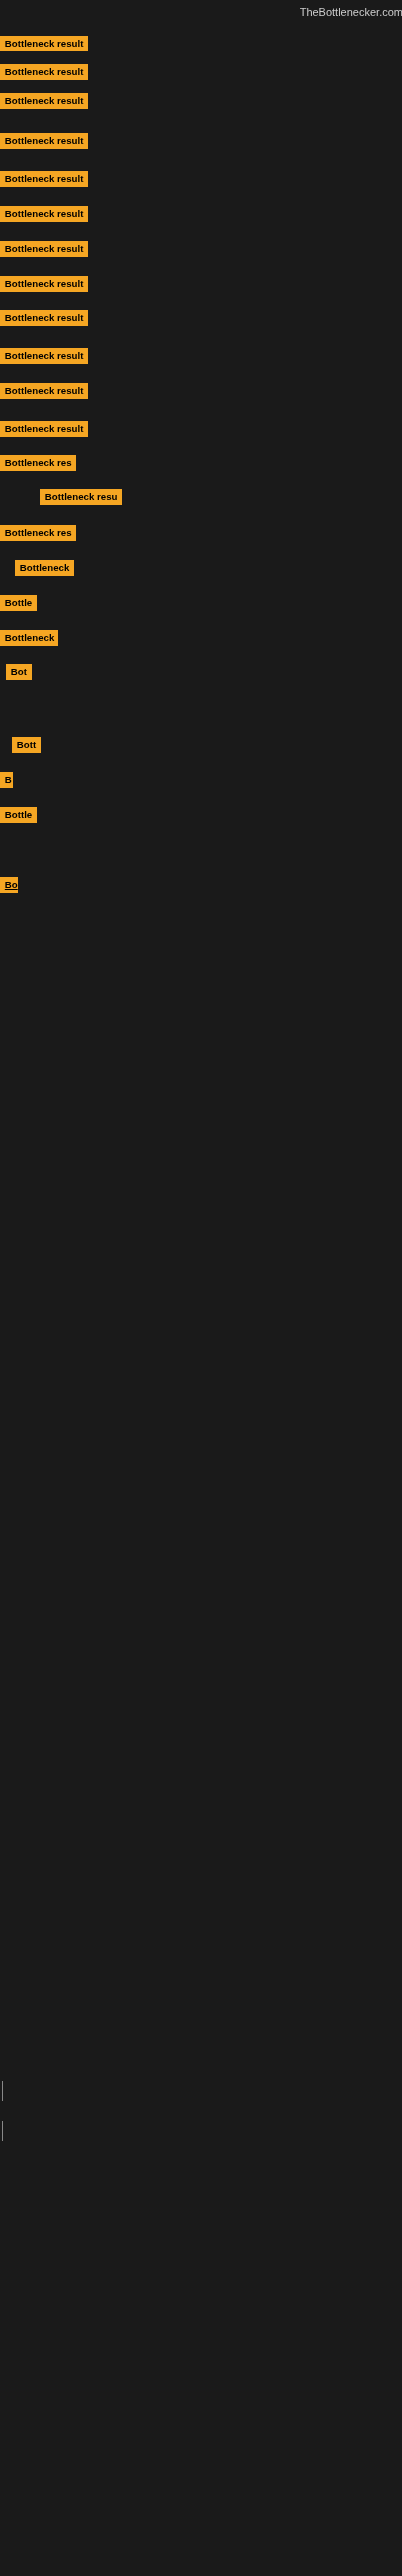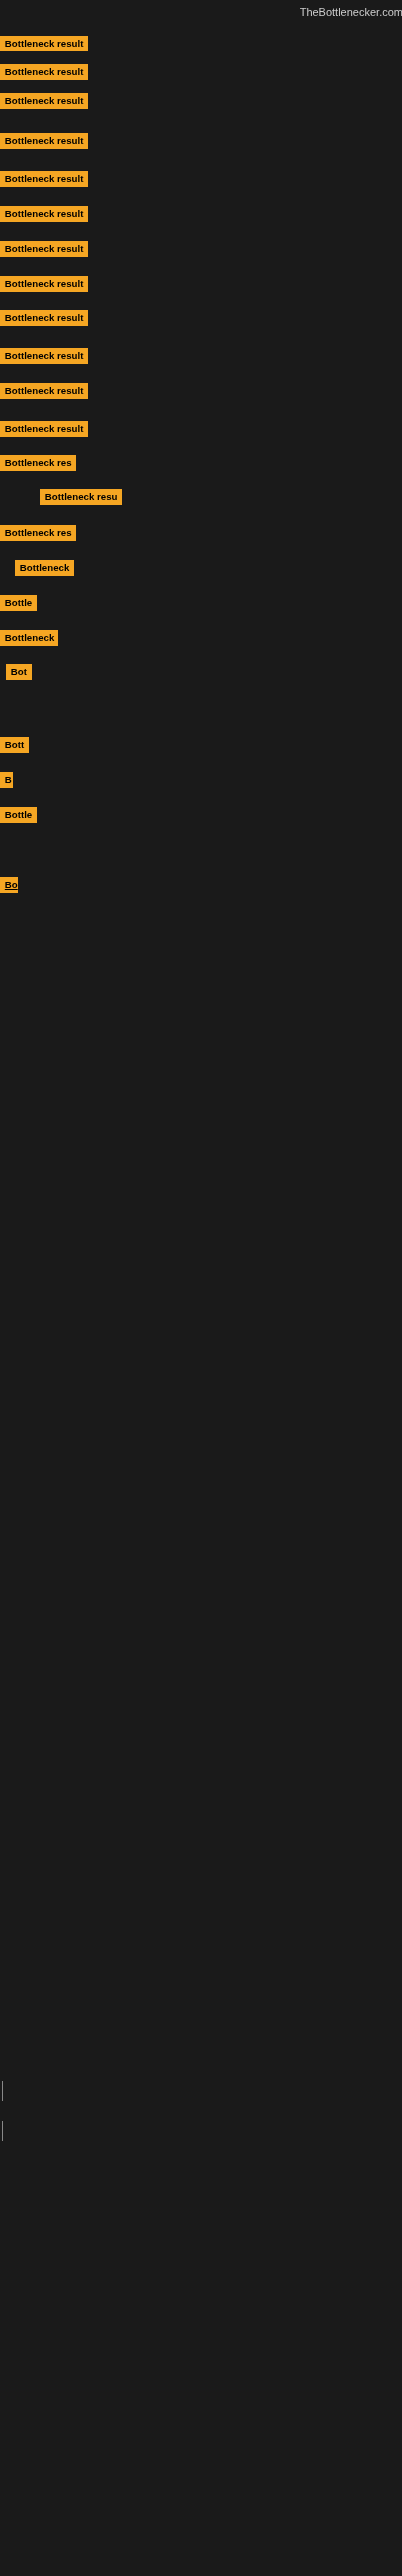--- a/index.html
+++ b/index.html
@@ -66,21 +66,21 @@
     <div class="row" style="top: 330px; left: 0px;"><span class="bottleneck-badge" style="max-width: 105px;">Bottleneck result</span></div>
     <div class="row" style="top: 365px; left: 0px;"><span class="bottleneck-badge" style="max-width: 105px;">Bottleneck result</span></div>
     <div class="row" style="top: 403px; left: 0px;"><span class="bottleneck-badge" style="max-width: 93px;">Bottleneck result</span></div>
     <div class="row" style="top: 437px; left: 0px;"><span class="bottleneck-badge" style="max-width: 85px;">Bottleneck res</span></div>
     <div class="row" style="top: 471px; left: 0px; padding-left: 40px;"><span class="bottleneck-badge" style="max-width: 89px;">Bottleneck resu</span></div>
     <div class="row" style="top: 507px; left: 0px;"><span class="bottleneck-badge" style="max-width: 85px;">Bottleneck res</span></div>
     <div class="row" style="top: 542px; left: 0px; padding-left: 15px;"><span class="bottleneck-badge" style="max-width: 64px;">Bottleneck</span></div>
     <div class="row" style="top: 577px; left: 0px;"><span class="bottleneck-badge" style="max-width: 40px;">Bottle</span></div>
     <div class="row" style="top: 612px; left: 0px;"><span class="bottleneck-badge" style="max-width: 58px;">Bottleneck</span></div>
     <div class="row" style="top: 646px; left: 6px;"><span class="bottleneck-badge" style="max-width: 26px;">Bot</span></div>
-    <div class="row" style="top: 719px; left: 0px;"><span class="bottleneck-badge" style="max-width: 31px;">Bott</span></div>
+    <div class="row" style="top: 719px; left: 12px;"><span class="bottleneck-badge" style="max-width: 31px;">Bott</span></div>
     <div class="row" style="top: 754px; left: 0px;"><span class="bottleneck-badge" style="max-width: 13px;">B</span></div>
     <div class="row" style="top: 789px; left: 0px;"><span class="bottleneck-badge" style="max-width: 40px;">Bottle</span></div>
     <div class="row" style="top: 859px; left: 0px;"><span class="bottleneck-badge" style="max-width: 17.7px; text-decoration: underline;">Bo</span></div>
   </div>
 
 <div class="vertical-line" style="top: 2081px; height: 20px;"></div>
 <div class="vertical-line" style="top: 2121px; height: 20px;"></div>
 
 
 </body></html>

